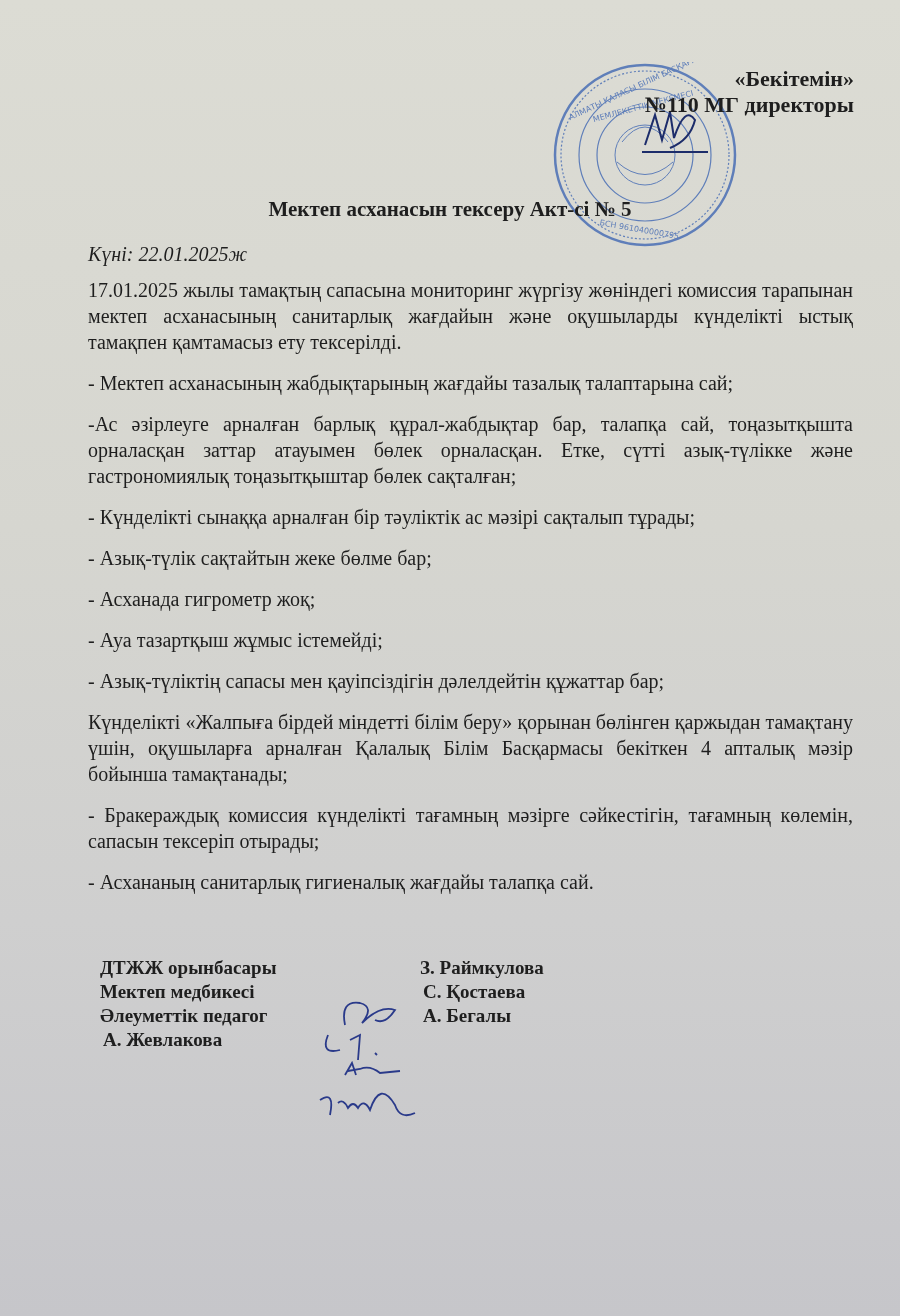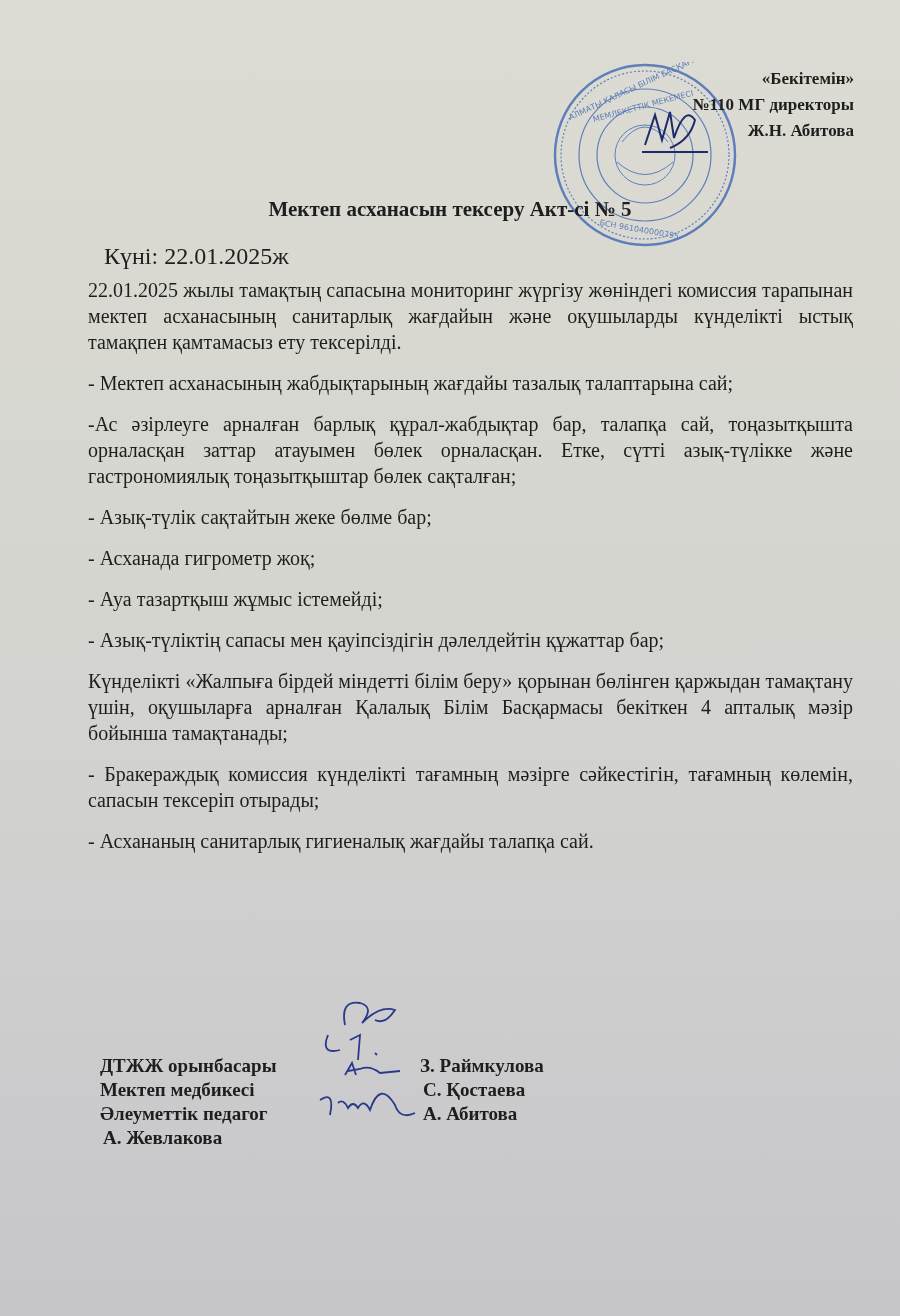--- a/index.html
+++ b/index.html
@@ -6,48 +6,48 @@
     body {
       width: 900px; height: 1316px; overflow: hidden;
       background: linear-gradient(180deg, #dcdcd4 0%, #d6d6d0 40%, #cfcfcf 70%, #c6c6ca 100%);
       font-family: "Liberation Serif", "DejaVu Serif", serif;
       color: #1e1e1e;
       position: relative;
     }
     .page { position: absolute; left: 0; top: 0; width: 900px; height: 1316px; }
     .approval {
       position: absolute; right: 46px; top: 66px;
-      text-align: right; font-weight: bold; font-size: 17px; line-height: 26px;
+      text-align: right; font-weight: bold; font-size: 22px; line-height: 26px;
     }
     .approval div { white-space: nowrap; }
     .stamp {
       position: absolute; left: 552px; top: 62px; width: 186px; height: 186px;
       pointer-events: none; opacity: 0.85;
     }
     .sig-director {
       position: absolute; left: 640px; top: 100px; width: 70px; height: 60px;
       pointer-events: none;
     }
     .title {
       position: absolute; left: 0; width: 100%; top: 197px;
       text-align: center; font-weight: bold; font-size: 21px;
       box-sizing: border-box;
     }
     .date {
-      position: absolute; left: 104px; top: 243px; font-size: 24px;
+      position: absolute; left: 88px; top: 243px; font-size: 20px; font-style: italic;
     }
     .body-text {
       position: absolute; left: 88px; top: 277px; width: 765px;
       font-size: 20px; line-height: 26px;
     }
     .body-text p {
       margin: 0 0 15px 0; text-align: justify;
     }
     .signatures {
-      position: absolute; left: 100px; top: 1054px;
+      position: absolute; left: 100px; top: 956px;
       font-weight: bold; font-size: 19px; line-height: 24px;
     }
     .sig-row { display: flex; height: 24px; }
     .sig-role { width: 320px; }
     .sig-name { }
     .sig-row:nth-child(2) .sig-name, .sig-row:nth-child(3) .sig-name, .sig-row:nth-child(4) .sig-name { padding-left: 3px; }
     .signature-scribbles {
       position: absolute; left: 300px; top: 995px; width: 130px; height: 140px;
       pointer-events: none;
     }
@@ -74,31 +74,31 @@
     </g>
   </svg>
 
   <svg class="sig-director" viewBox="0 0 70 60">
     <path d="M5 45 L15 15 L22 40 L30 12 L34 38 Q45 5 55 20 Q50 40 30 48 M2 52 L68 52" fill="none" stroke="#1c2c6a" stroke-width="2"></path>
   </svg>
 
   <div class="approval">
     <div>«Бекітемін»</div>
     <div>№110 МГ директоры</div>
-    <div>Ж.Н. Абитова</div>
   </div>
 
   <div class="title">Мектеп асханасын тексеру Акт-сі № 5</div>
 
   <div class="date">Күні: 22.01.2025ж</div>
 
   <div class="body-text">
-    <p>22.01.2025 жылы тамақтың сапасына мониторинг жүргізу жөніндегі комиссия тарапынан мектеп асханасының санитарлық жағдайын және оқушыларды күнделікті ыстық тамақпен қамтамасыз ету тексерілді.</p>
+    <p>17.01.2025 жылы тамақтың сапасына мониторинг жүргізу жөніндегі комиссия тарапынан мектеп асханасының санитарлық жағдайын және оқушыларды күнделікті ыстық тамақпен қамтамасыз ету тексерілді.</p>
     <p>- Мектеп асханасының жабдықтарының жағдайы тазалық талаптарына сай;</p>
     <p>-Ас әзірлеуге арналған барлық құрал-жабдықтар бар, талапқа сай, тоңазытқышта орналасқан заттар атауымен бөлек орналасқан. Етке, сүтті азық-түлікке және гастрономиялық тоңазытқыштар бөлек сақталған;</p>
+    <p>- Күнделікті сынаққа арналған бір тәуліктік ас мәзірі сақталып тұрады;</p>
     <p>- Азық-түлік сақтайтын жеке бөлме бар;</p>
     <p>- Асханада гигрометр жоқ;</p>
     <p>- Ауа тазартқыш жұмыс істемейді;</p>
     <p>- Азық-түліктің сапасы мен қауіпсіздігін дәлелдейтін құжаттар бар;</p>
     <p>Күнделікті «Жалпыға бірдей міндетті білім беру» қорынан бөлінген қаржыдан тамақтану үшін, оқушыларға арналған Қалалық Білім Басқармасы бекіткен 4 апталық мәзір бойынша тамақтанады;</p>
     <p>- Бракераждық комиссия күнделікті тағамның мәзірге сәйкестігін, тағамның көлемін, сапасын тексеріп отырады;</p>
     <p>- Асхананың санитарлық гигиеналық жағдайы талапқа сай.</p>
   </div>
 
   <svg class="signature-scribbles" viewBox="0 0 130 140">
@@ -114,20 +114,20 @@
     <div class="sig-row">
       <span class="sig-role">ДТЖЖ орынбасары</span>
       <span class="sig-name">З. Раймкулова</span>
     </div>
     <div class="sig-row">
       <span class="sig-role">Мектеп медбикесі</span>
       <span class="sig-name">С. Қостаева</span>
     </div>
     <div class="sig-row">
       <span class="sig-role">Әлеуметтік педагог</span>
-      <span class="sig-name">А. Абитова</span>
+      <span class="sig-name">А. Бегалы</span>
     </div>
     <div class="sig-row">
       <span class="sig-name">А. Жевлакова</span>
     </div>
   </div>
 
 </div>
 
 </body></html>

